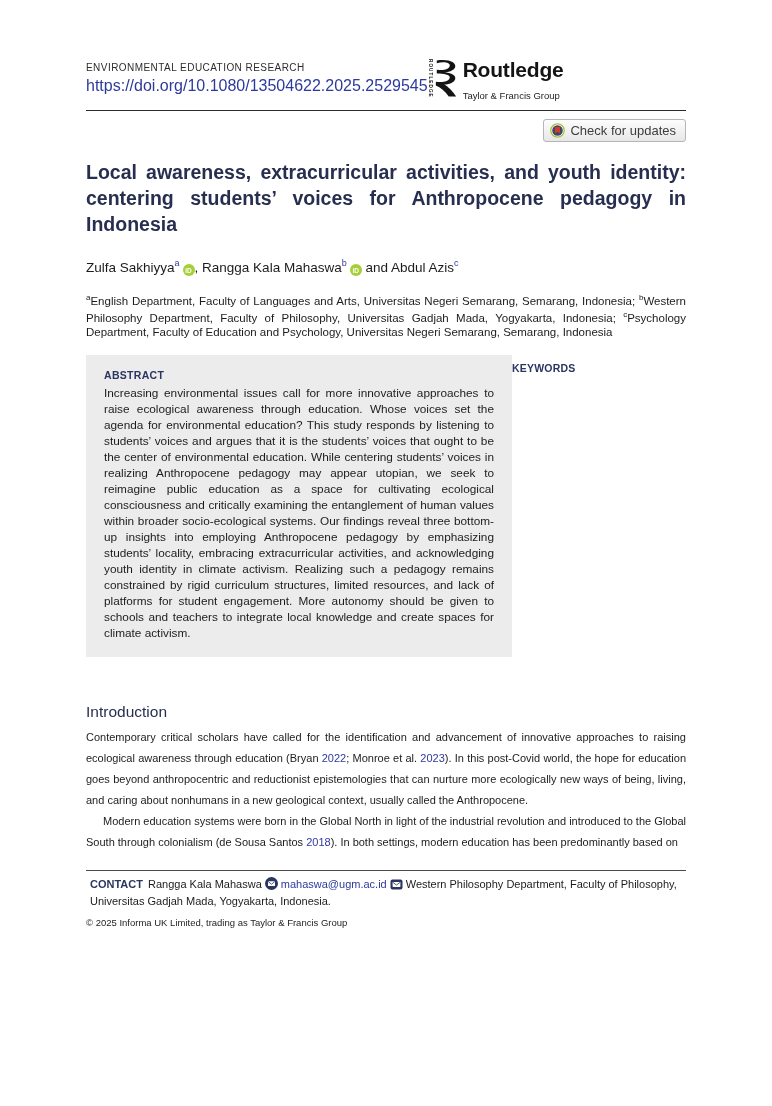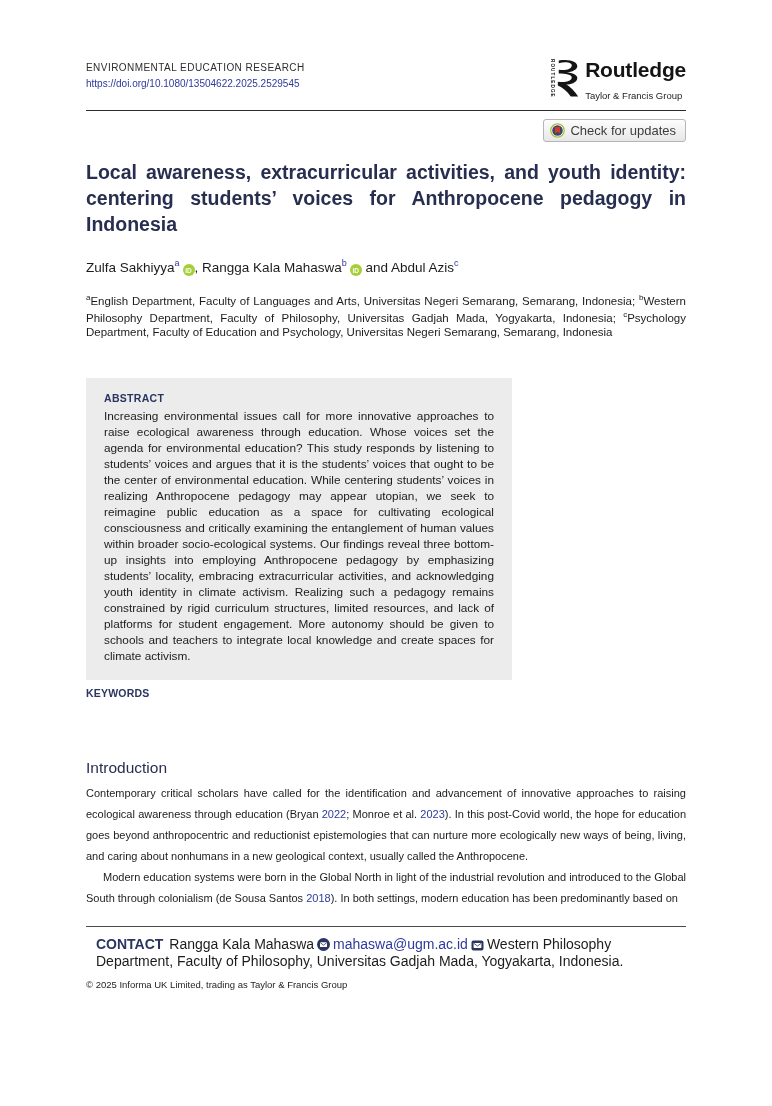--- a/index.html
+++ b/index.html
@@ -1,22 +1,22 @@
 <!DOCTYPE html>
 <html><head>
 <meta charset="utf-8">
 <style>
   html,body{margin:0;padding:0;background:#ffffff;}
   body{width:772px;height:1106px;overflow:hidden;font-family:"Liberation Sans",sans-serif;color:#1c1c1c;}
   .page{box-sizing:border-box;width:772px;height:1106px;padding:62px 86px 0 86px;position:relative;}
 
   
-  .masthead{display:flex;justify-content:space-between;align-items:flex-start;}
+  .masthead{display:flex;align-items:flex-start;}
   .journal-name{font-size:10px;letter-spacing:.45px;color:#2d2d2d;}
-  .doi-link{display:inline-block;margin-top:4px;font-size:10px;color:#2d3a9c;text-decoration:none;}
+  .doi-link{display:inline-block;margin-top:4px;font-size:16px;color:#2d3a9c;text-decoration:none;}
   .logo{display:flex;align-items:flex-start;margin-top:-4px;}
   .logo-vert{writing-mode:vertical-rl;font-size:4.6px;font-weight:bold;letter-spacing:1.1px;color:#141414;height:38px;margin-right:1px;margin-top:1px;}
   .logo-mark{width:24px;height:40px;}
   .logo-text{margin-left:5px;}
   .logo-name{font-size:21px;font-weight:bold;letter-spacing:-.2px;color:#141414;line-height:23px;}
   .logo-group{font-size:9.5px;color:#1d1d1d;margin-top:9px;}
   .mast-rule{border:none;border-top:1.6px solid #2b2b2b;margin:9px 0 0 0;}
 
   
   .updates-row{display:flex;justify-content:flex-end;margin-top:8px;}
@@ -24,39 +24,39 @@
 
   
   .title{margin:17px 0 0 0;font-size:19.5px;line-height:26px;font-weight:bold;color:#272e4f;text-align:justify;}
   .byline{margin-top:21px;font-size:13.5px;color:#1c1c1c;}
   .byline .affsup{font-size:9px;color:#2d3a9c;}
   .orcid{display:inline-flex;align-items:center;justify-content:center;width:12px;height:12px;border-radius:50%;background:#a6ce39;color:#fff;font-size:6.5px;font-weight:bold;vertical-align:-1px;margin-left:3px;cursor:pointer;}
   .affiliations{margin:15px 0 0 0;font-size:11.5px;line-height:14px;text-align:justify;color:#1c1c1c;}
   .affiliations sup{font-size:8px;}
 
   
-  .abstract-row{display:flex;justify-content:flex-start;margin-top:39px;flex-direction:column;}
+  .abstract-row{display:flex;justify-content:flex-start;margin-top:16px;}
   .abstract-box{box-sizing:border-box;width:426px;background:#ececec;padding:14px 18px 16px 18px;}
   .abstract-label{font-size:10.5px;font-weight:bold;letter-spacing:.3px;color:#2a3560;}
   .abstract-text{margin:4px 0 0 0;font-size:11.8px;line-height:16px;text-align:justify;color:#1c1c1c;}
   .sidebar{width:146px;padding-top:7px;}
   .side-block{margin-bottom:13px;}
   .side-label{font-size:10.5px;font-weight:bold;letter-spacing:.2px;line-height:13px;color:#2a3560;margin-bottom:1px;}
   .side-text{font-size:11px;line-height:14.5px;color:#1c1c1c;}
 
   
   .intro-heading{margin:46px 0 0 0;font-size:15.5px;font-weight:normal;color:#272e4f;}
   .body-para{margin:6px 0 0 0;font-size:11px;line-height:21px;text-align:justify;color:#1c1c1c;}
   .body-para.follow{margin-top:0;}
   .indent{text-indent:17px;}
   .cite{color:#2d3a9c;text-decoration:none;}
 
   
   .foot-rule{border:none;border-top:1.2px solid #4a4a4a;margin:17px 0 6px 0;}
-  .contact{margin:10px;font-size:14px;line-height:15px;color:#1c1c1c;}
+  .contact{margin:4px;font-size:11px;line-height:15px;color:#1c1c1c;}
   .contact-label{font-weight:bold;color:#2a3560;margin-right:2px;}
   .email-link{color:#2d3a9c;text-decoration:none;}
   .foot-icon{display:inline-block;vertical-align:-2px;margin:0 3px;}
   .copyright{margin:8px 0 0 0;font-size:9.5px;color:#242424;}
 </style>
 </head>
 <body>
 
 <div class="page">
 

